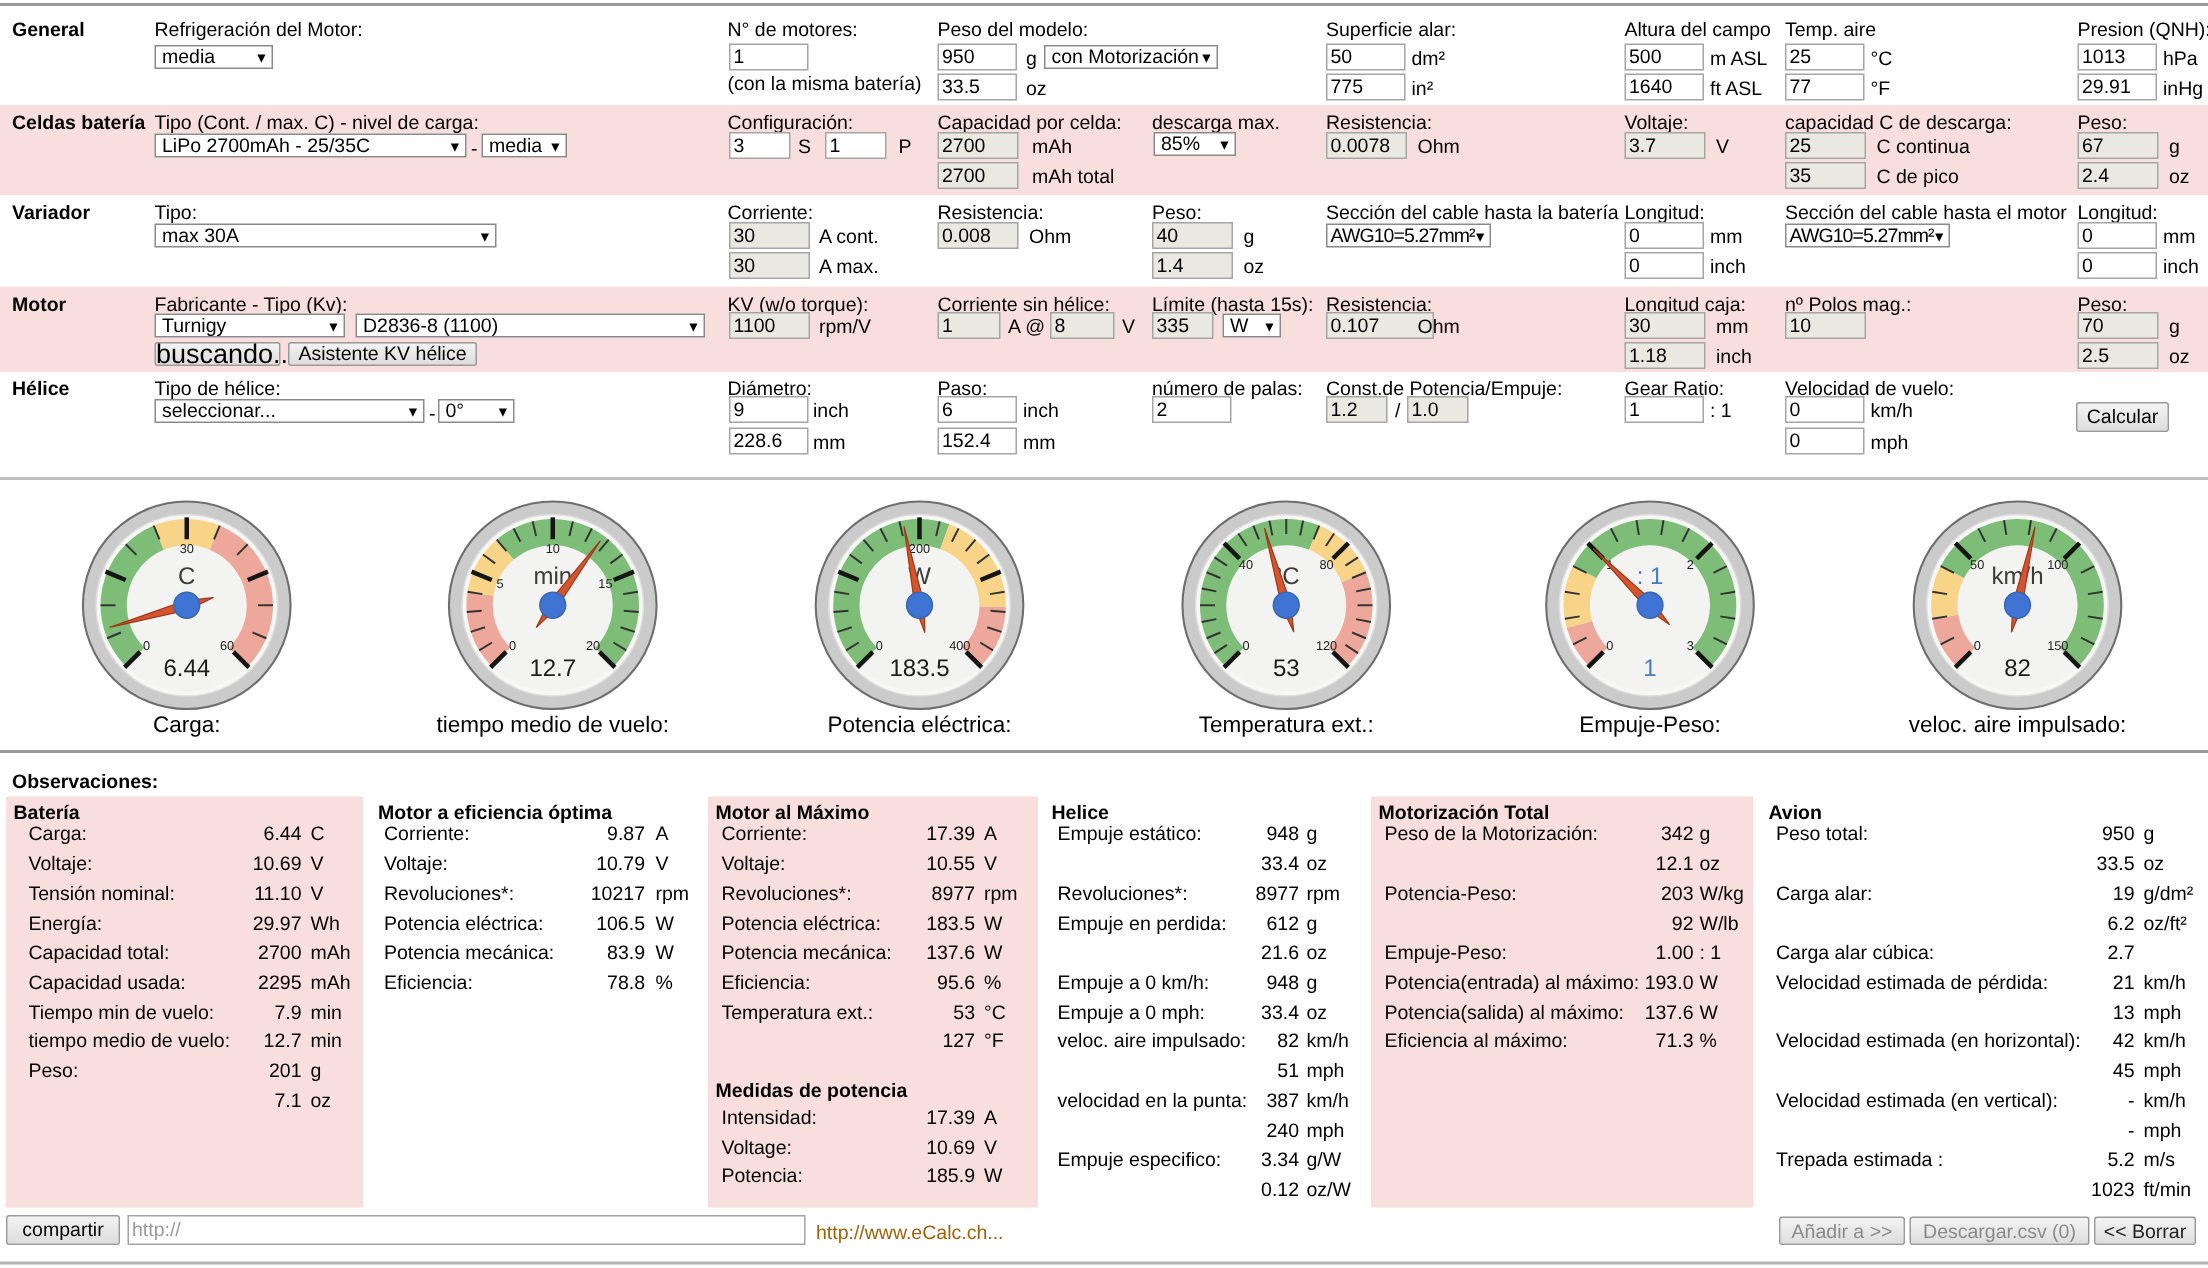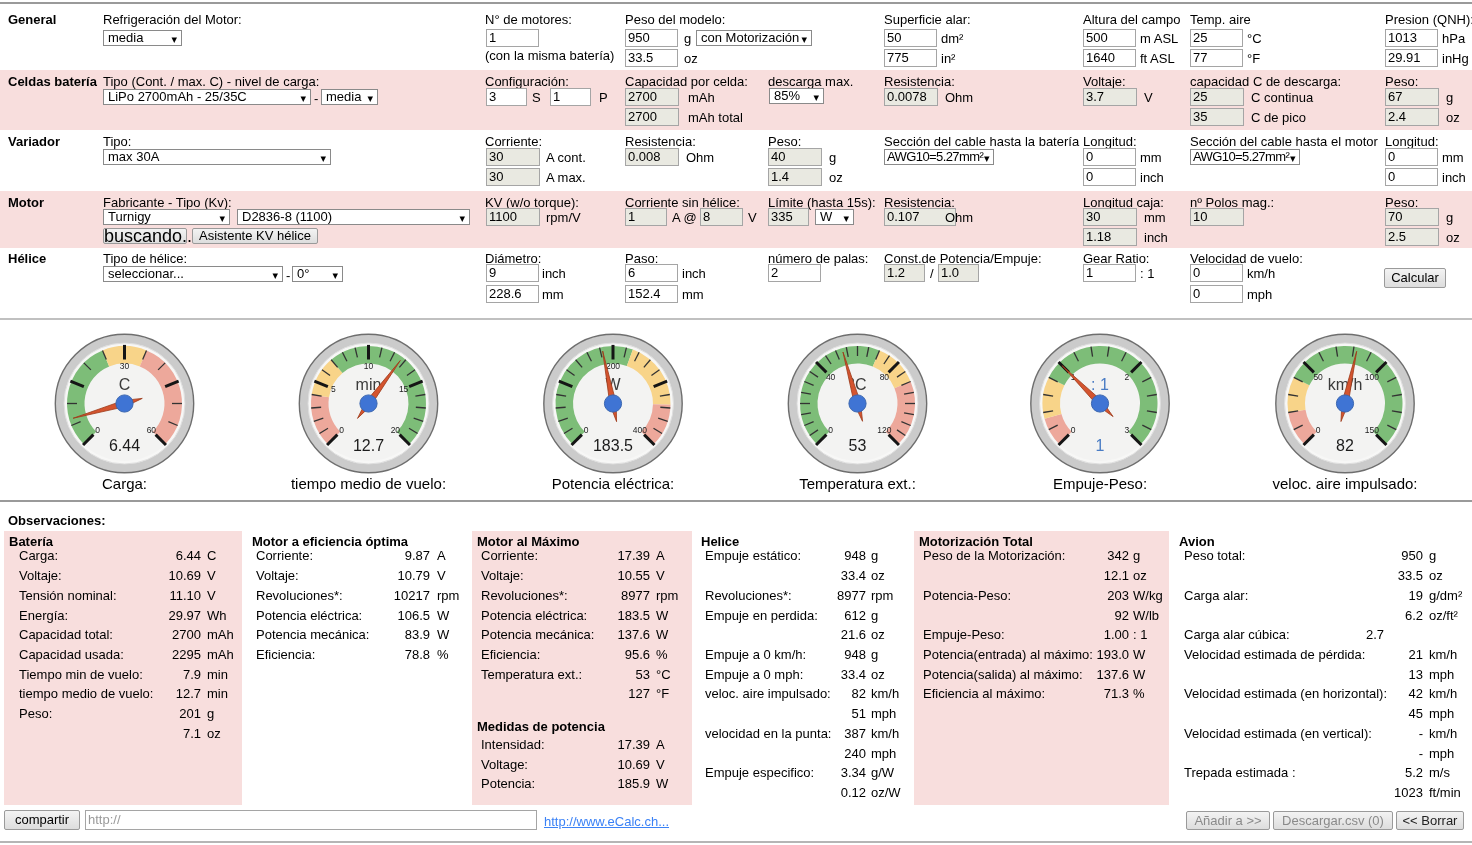--- a/index.html
+++ b/index.html
@@ -532,21 +532,21 @@
 <div class="val" style="left:1343px;top:548px;width:80px">950</div>
 <div class="lb" style="left:1429px;top:548px;">g</div>
 <div class="val" style="left:1343px;top:568px;width:80px">33.5</div>
 <div class="lb" style="left:1429px;top:568px;">oz</div>
 <div class="lb" style="left:1184px;top:588px;">Carga alar:</div>
 <div class="val" style="left:1343px;top:588px;width:80px">19</div>
 <div class="lb" style="left:1429px;top:588px;">g/dm²</div>
 <div class="val" style="left:1343px;top:608px;width:80px">6.2</div>
 <div class="lb" style="left:1429px;top:608px;">oz/ft²</div>
 <div class="lb" style="left:1184px;top:627px;">Carga alar cúbica:</div>
-<div class="val" style="left:1304px;top:627px;width:80px">2.7</div>
+<div class="val" style="left:1343px;top:627px;width:80px">2.7</div>
 <div class="lb" style="left:1184px;top:647px;">Velocidad estimada de pérdida:</div>
 <div class="val" style="left:1343px;top:647px;width:80px">21</div>
 <div class="lb" style="left:1429px;top:647px;">km/h</div>
 <div class="val" style="left:1343px;top:667px;width:80px">13</div>
 <div class="lb" style="left:1429px;top:667px;">mph</div>
 <div class="lb" style="left:1184px;top:686px;">Velocidad estimada (en horizontal):</div>
 <div class="val" style="left:1343px;top:686px;width:80px">42</div>
 <div class="lb" style="left:1429px;top:686px;">km/h</div>
 <div class="val" style="left:1343px;top:706px;width:80px">45</div>
 <div class="lb" style="left:1429px;top:706px;">mph</div>
@@ -555,15 +555,15 @@
 <div class="lb" style="left:1429px;top:726px;">km/h</div>
 <div class="val" style="left:1343px;top:746px;width:80px">-</div>
 <div class="lb" style="left:1429px;top:746px;">mph</div>
 <div class="lb" style="left:1184px;top:765px;">Trepada estimada :</div>
 <div class="val" style="left:1343px;top:765px;width:80px">5.2</div>
 <div class="lb" style="left:1429px;top:765px;">m/s</div>
 <div class="val" style="left:1343px;top:785px;width:80px">1023</div>
 <div class="lb" style="left:1429px;top:785px;text-align:center;">ft/min</div>
 <div class="btn" style="left:4px;top:810px;width:76px;height:20px;line-height:18px;color:#000;font-size:13px">compartir</div>
 <div class="in" style="left:85px;top:810px;width:452px;height:20px;line-height:18px;color:#9a9a9a">http://</div>
-<div class="lb" style="left:544px;top:814px"><span style="color:#3b82f6;text-decoration:underline">http://www.eCalc.ch...</span></div>
+<div class="lb" style="left:544px;top:814px"><span style="color:#a16207;">http://www.eCalc.ch...</span></div>
 <div class="btn" style="left:1186px;top:811px;width:84px;height:19px;line-height:17px;color:#8a8a8a;font-size:13px">Añadir a &gt;&gt;</div>
 <div class="btn" style="left:1273px;top:811px;width:120px;height:19px;line-height:17px;color:#8a8a8a;font-size:13px">Descargar.csv (0)</div>
 <div class="btn" style="left:1396px;top:811px;width:68px;height:19px;line-height:17px;color:#222;font-size:13px">&lt;&lt; Borrar</div>
 </body></html>

